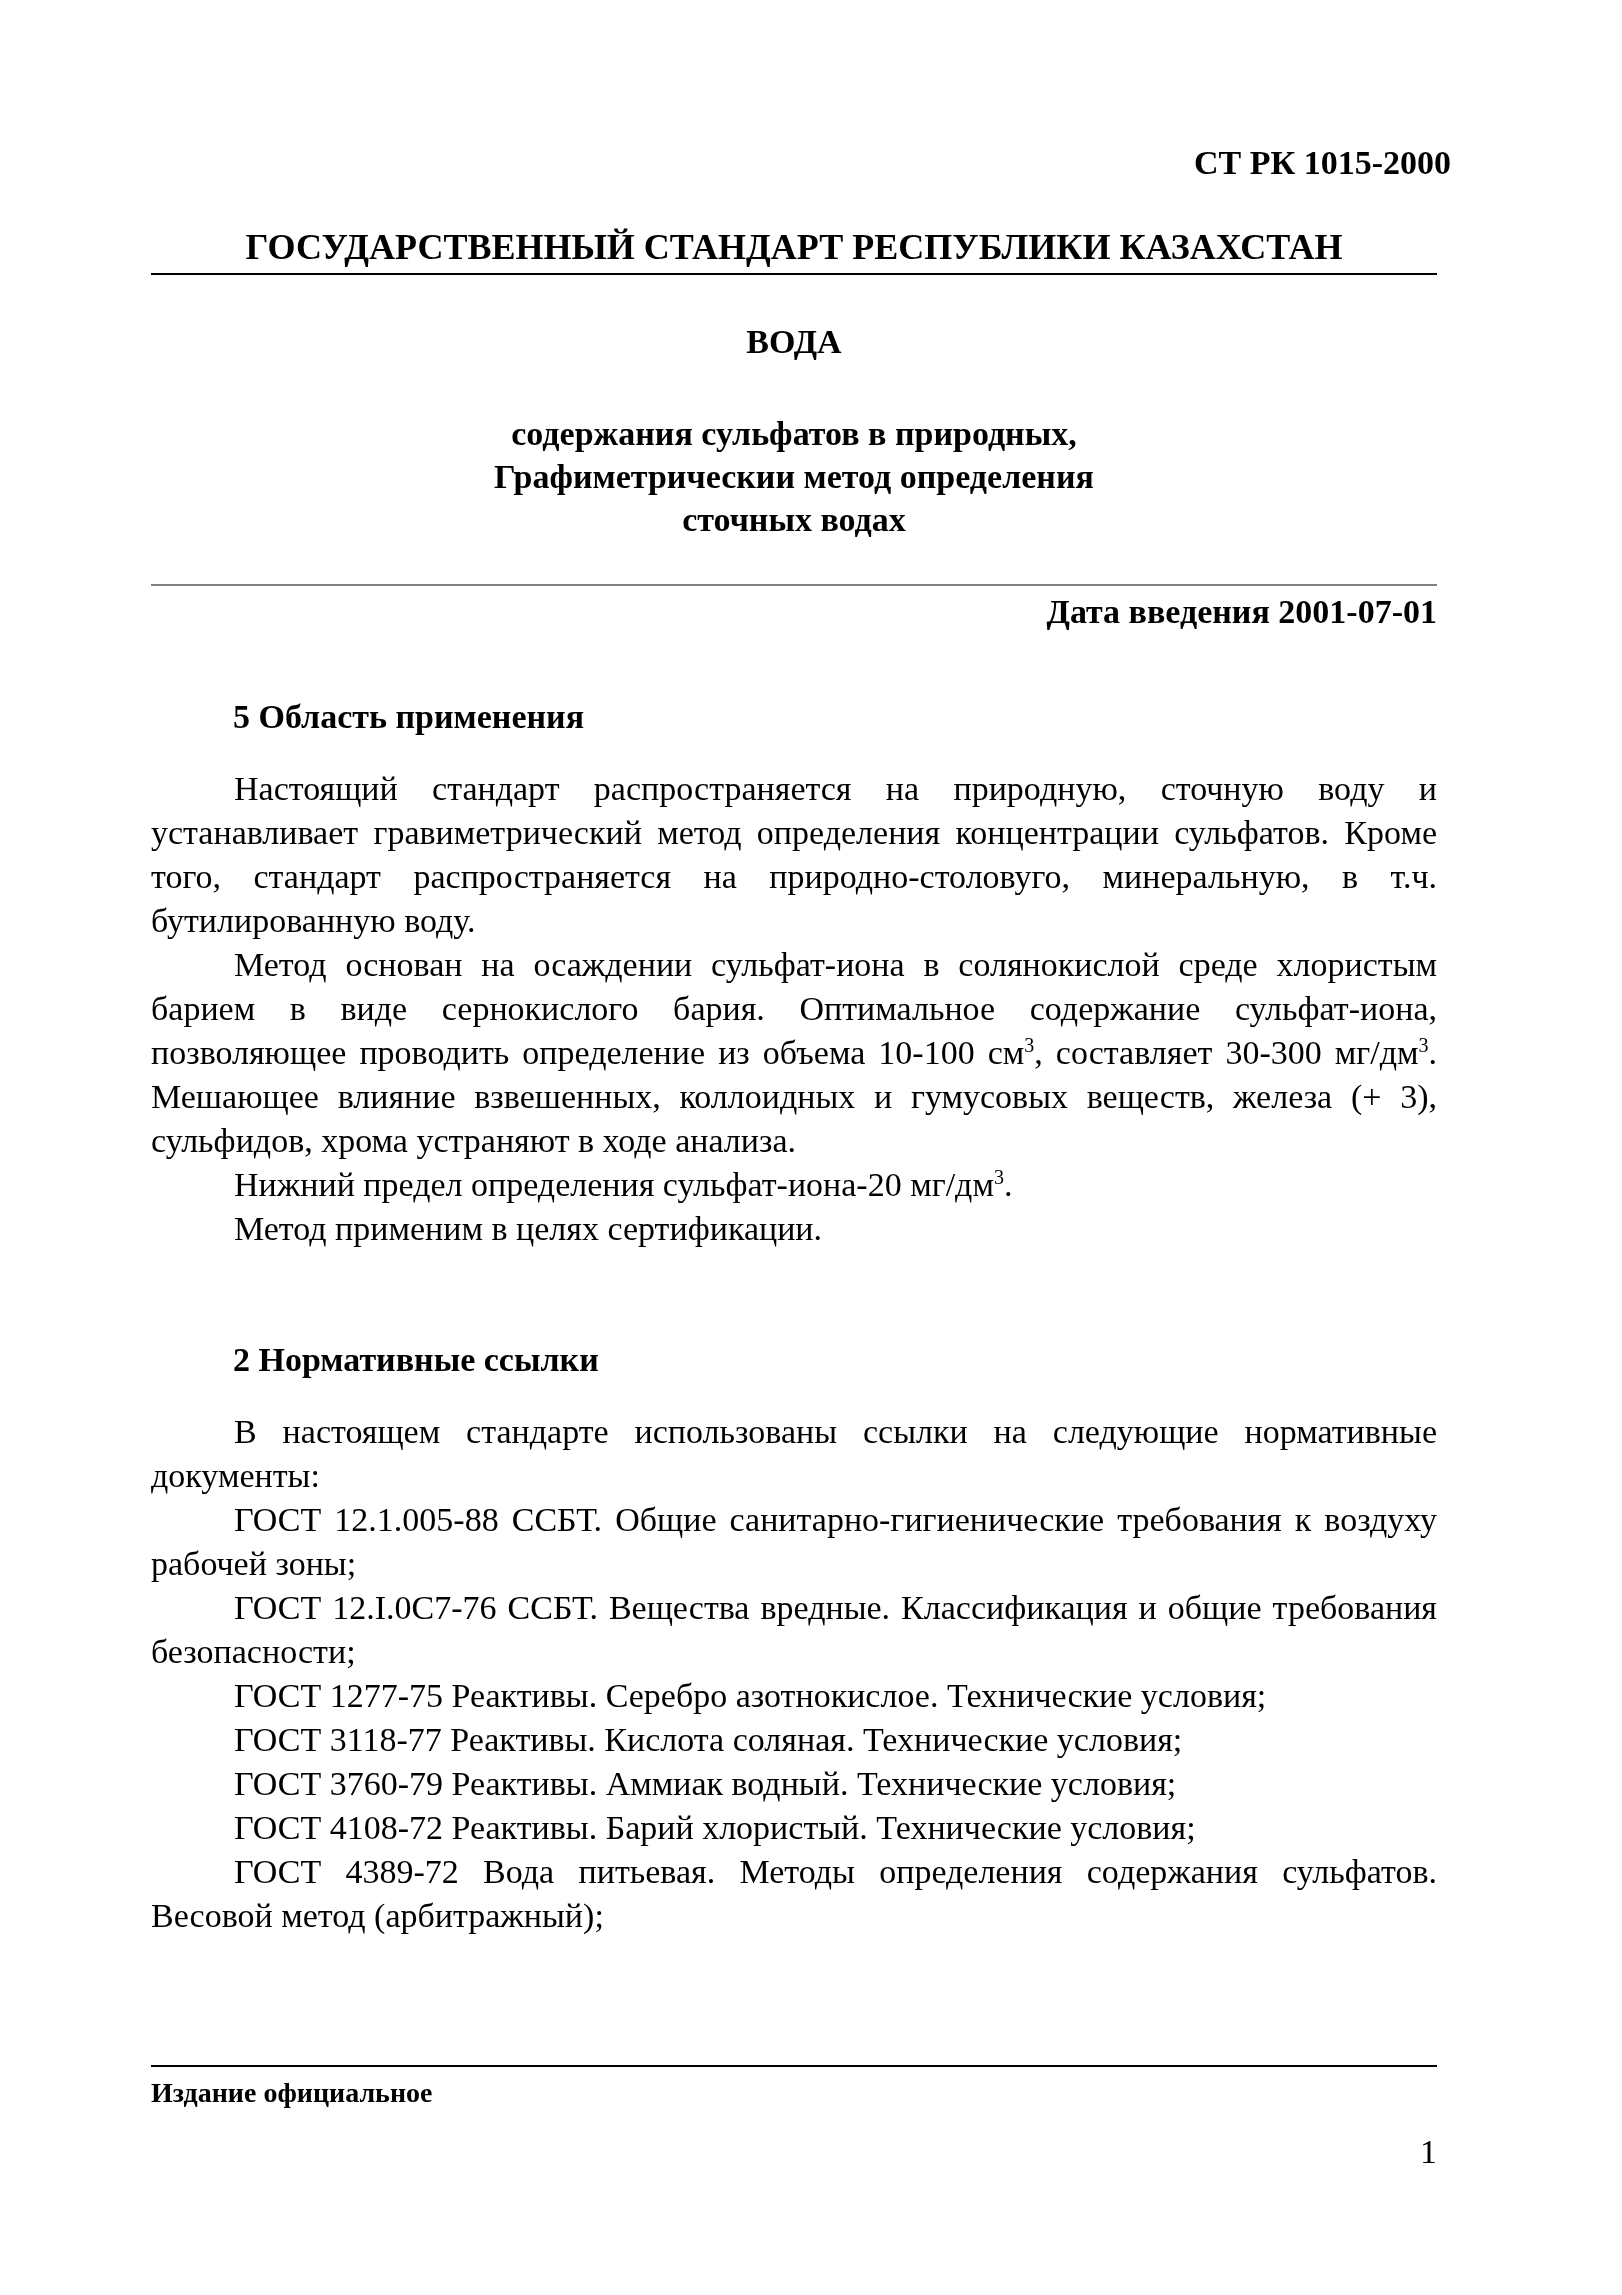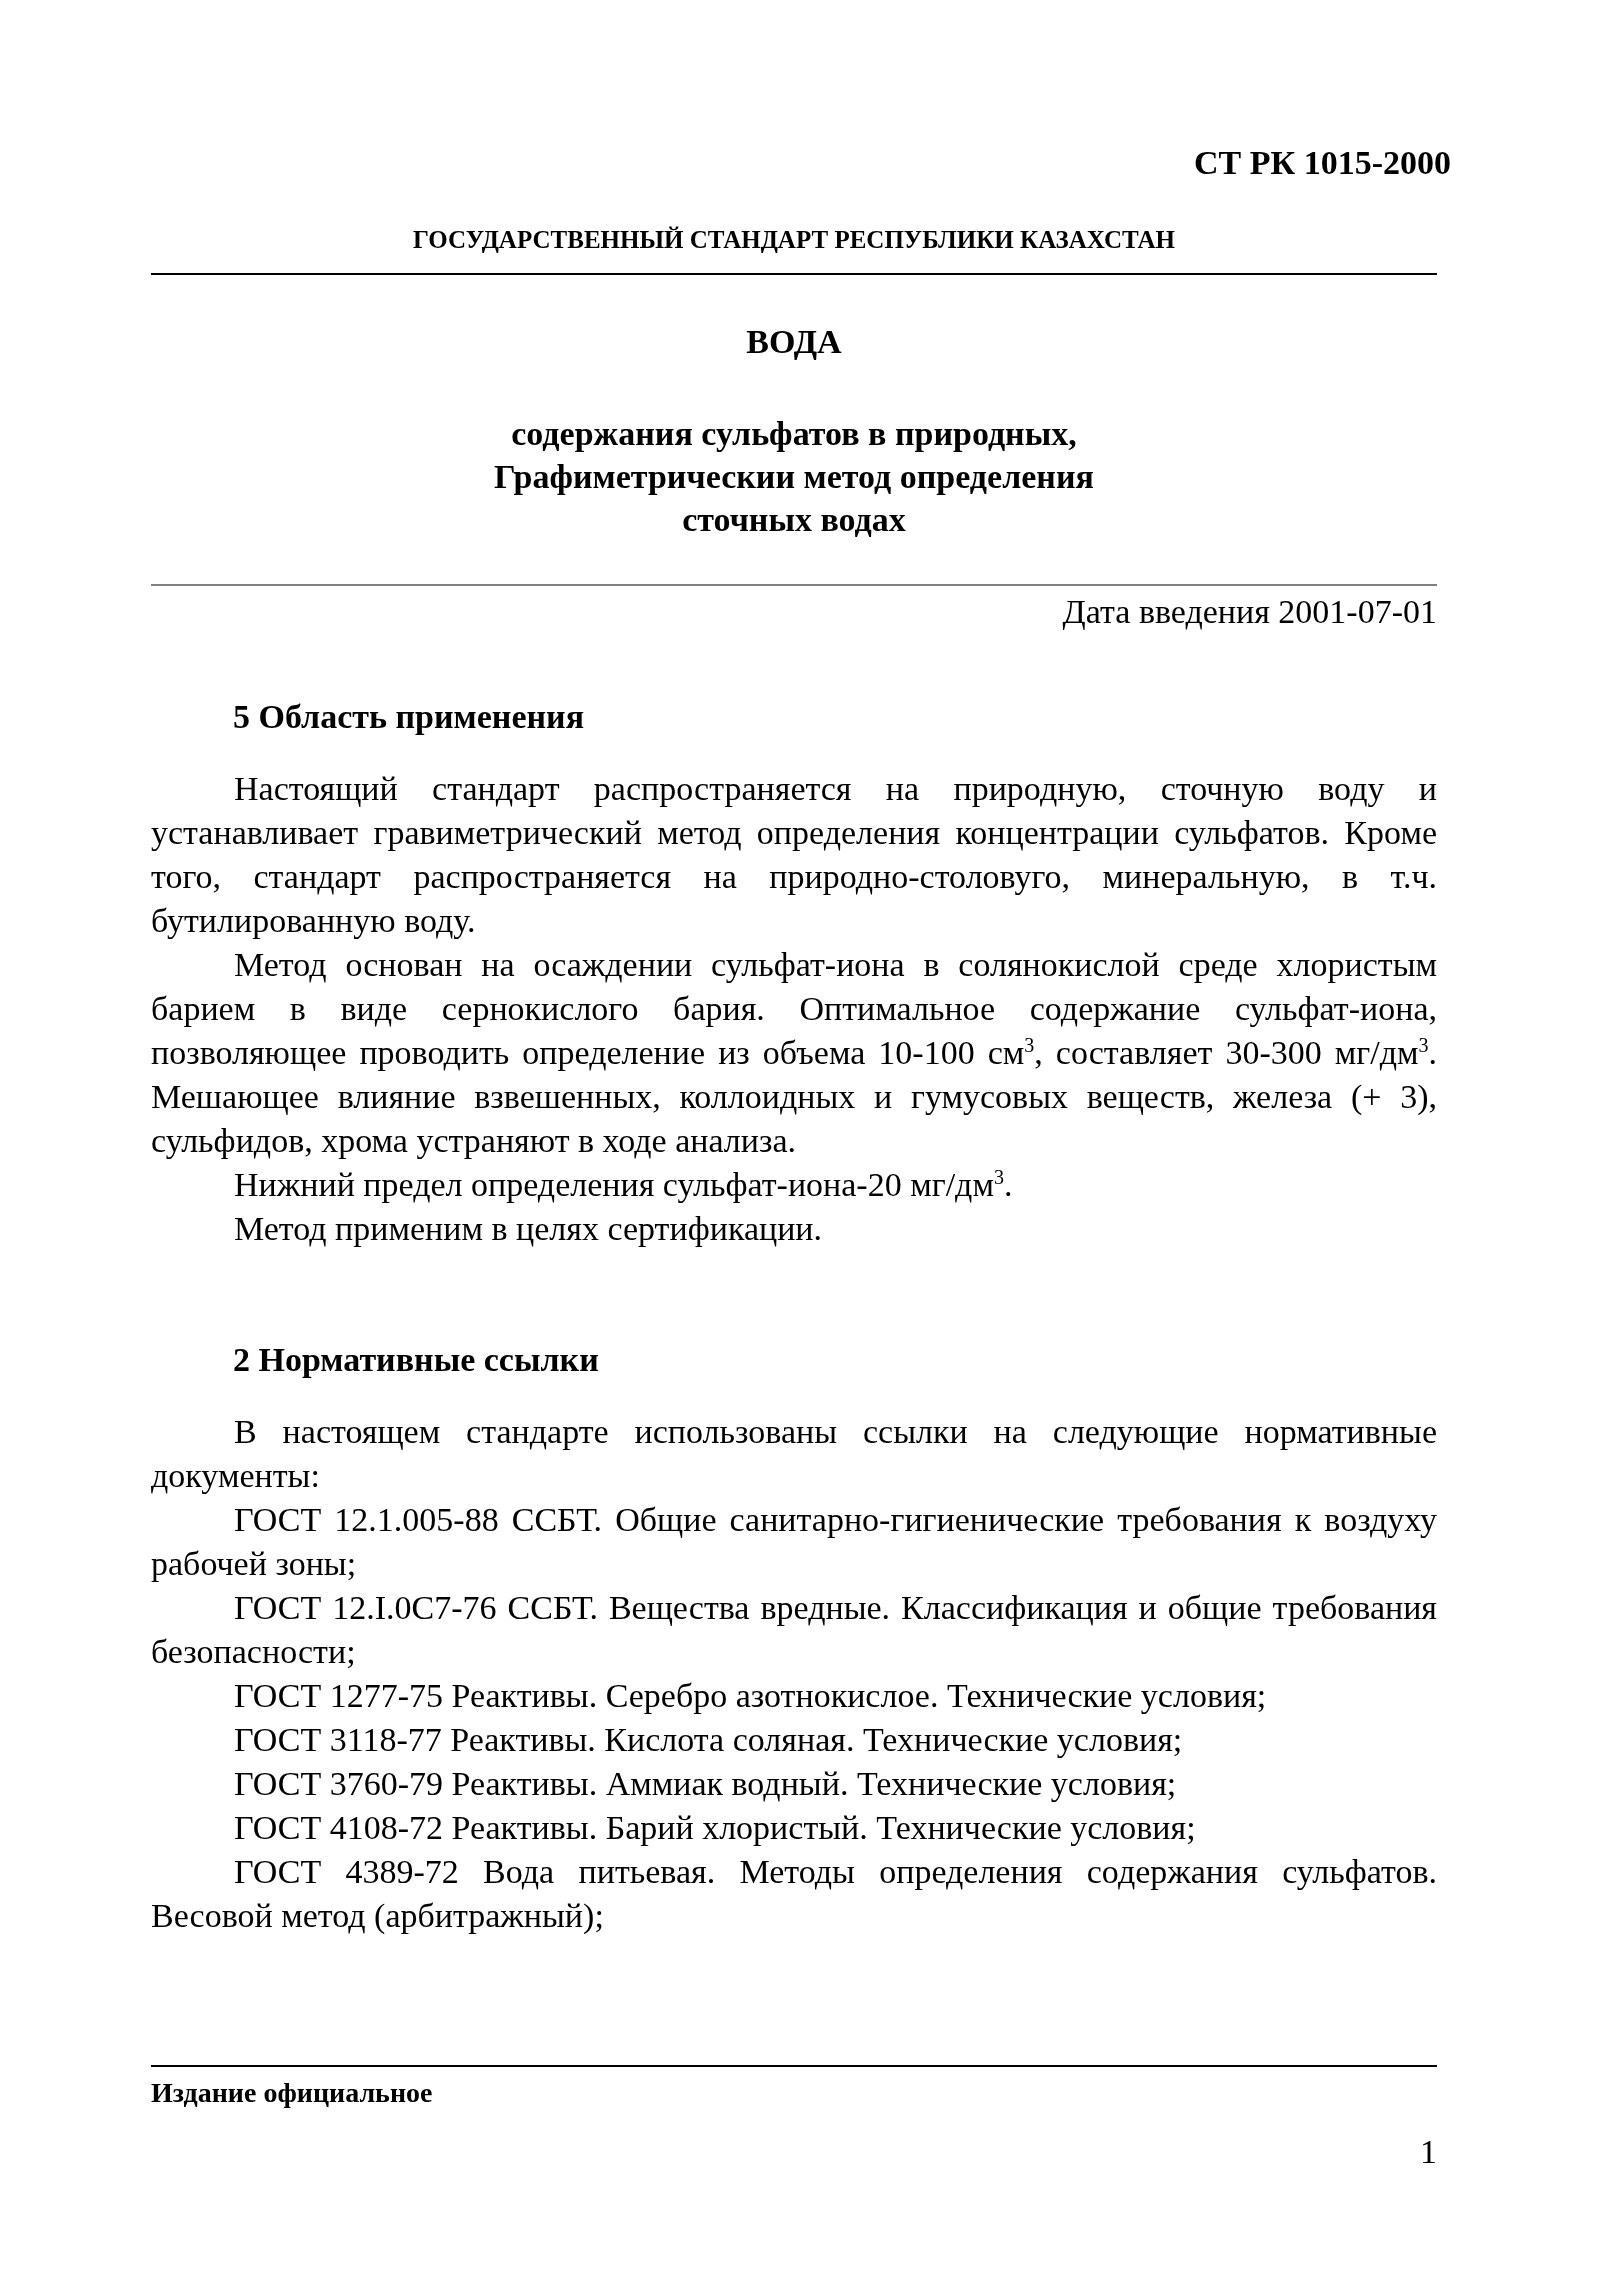--- a/index.html
+++ b/index.html
@@ -1,26 +1,26 @@
 <!DOCTYPE html>
 <html style="font-size:12.2px"><head>
 <meta charset="utf-8">
 <style>
   html, body { margin: 0; padding: 0; background: #ffffff; }
   body { width: 1623px; height: 2295px; position: relative; overflow: hidden;
          font-family: "Liberation Serif", "DejaVu Serif", serif; color: #000; }
   .page { position: absolute; left: 0; top: 0; width: 1623px; height: 2295px; }
   .abs { position: absolute; }
   .doc-code { right: 172px; top: 144px; font-size: 34px; font-weight: bold; }
-  .header-title { left: 151px; width: 1286px; top: 226px; text-align: center; font-size: 25px; font-weight: bold; }
+  .header-title { left: 151px; width: 1286px; top: 226px; text-align: center; font-size: 36px; font-weight: bold; }
   .rule-thick { left: 151px; width: 1286px; top: 273px; height: 2.3px; background: #000; }
   .subject { left: 151px; width: 1286px; top: 323px; text-align: center; font-size: 34px; font-weight: bold; }
   .title-block { left: 151px; width: 1286px; top: 412px; text-align: center; font-size: 34px; font-weight: bold; line-height: 43px; }
   .rule-grey { left: 151px; width: 1286px; top: 584px; height: 2.3px; background: #808080; }
-  .intro-date { right: 186px; top: 593px; font-size: 34px; font-weight: normal; }
+  .intro-date { right: 186px; top: 593px; font-size: 34px; font-weight: bold; }
   .section-heading { left: 233px; font-size: 34px; font-weight: bold; }
   .body-text { left: 151px; width: 1286px; font-size: 34px; line-height: 44px; text-align: justify; }
   .para { text-indent: 83px; margin: 0; }
   .para sup { font-size: 20px; line-height: 0; }
   .rule-foot { left: 151px; width: 1286px; top: 2065px; height: 2.3px; background: #000; }
   .footer-label { left: 151px; top: 2077px; font-size: 28px; font-weight: bold; }
   .page-number { right: 186px; top: 2133px; font-size: 34px; }
 </style>
 </head>
 <body>

